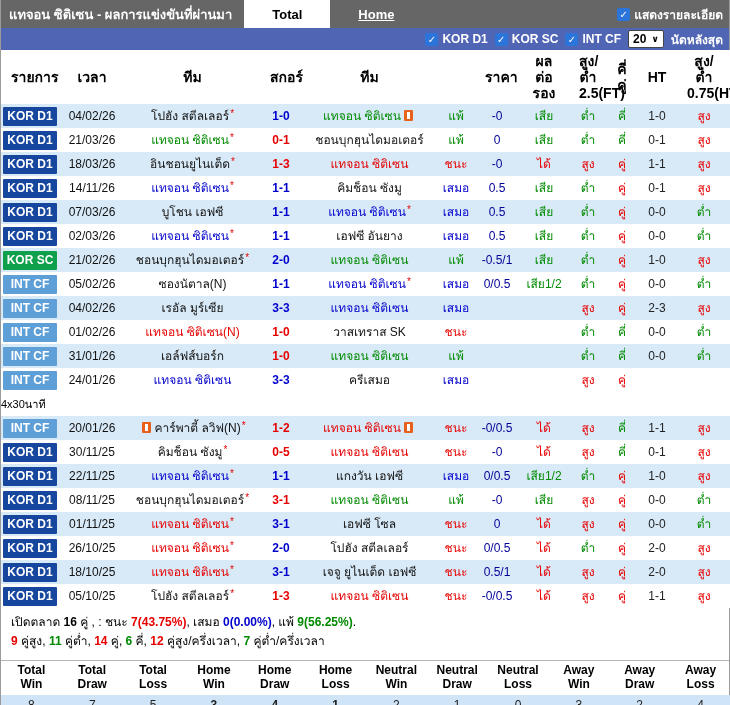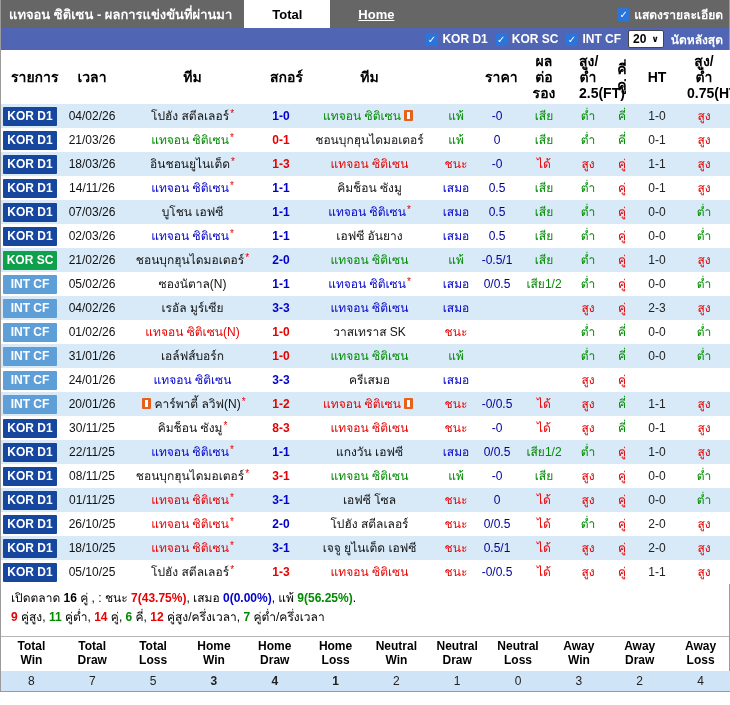--- a/index.html
+++ b/index.html
@@ -314,20 +314,23 @@
           <td class="score c-blue">3-3</td>
           <td><span class="c-black">ครีเสมอ</span></td>
           <td class="c-blue">เสมอ</td>
           <td class="odds c-navy"></td>
           <td class="c-black"></td>
           <td class="c-red">สูง</td>
           <td class="c-red">คู่</td>
           <td class="ht"></td>
           <td class="c-black"></td>
         </tr>
+        <tr class="sep">
+          <td colspan="12">4x30นาที</td>
+        </tr>
         <tr class="odd">
           <td>
             <div class="lgb intcf">INT CF</div>
           </td>
           <td>20/01/26</td>
           <td><span class="badge"></span><span class="c-black">คาร์พาตี้ ลวิฟ(N)</span><span class="ast">*</span></td>
           <td class="score c-red">1-2</td>
           <td><span class="c-red">แทจอน ซิติเซน</span><span class="badge"></span></td>
           <td class="c-red">ชนะ</td>
           <td class="odds c-navy">-0/0.5</td>
@@ -336,21 +339,21 @@
           <td class="c-green">คี่</td>
           <td class="ht">1-1</td>
           <td class="c-red">สูง</td>
         </tr>
         <tr class="even">
           <td>
             <div class="lgb kor1">KOR D1</div>
           </td>
           <td>30/11/25</td>
           <td><span class="c-black">คิมช็อน ซังมู</span><span class="ast">*</span></td>
-          <td class="score c-red">8-3</td>
+          <td class="score c-red">0-5</td>
           <td><span class="c-red">แทจอน ซิติเซน</span></td>
           <td class="c-red">ชนะ</td>
           <td class="odds c-navy">-0</td>
           <td class="c-red">ได้</td>
           <td class="c-red">สูง</td>
           <td class="c-green">คี่</td>
           <td class="ht">0-1</td>
           <td class="c-red">สูง</td>
         </tr>
         <tr class="odd">

